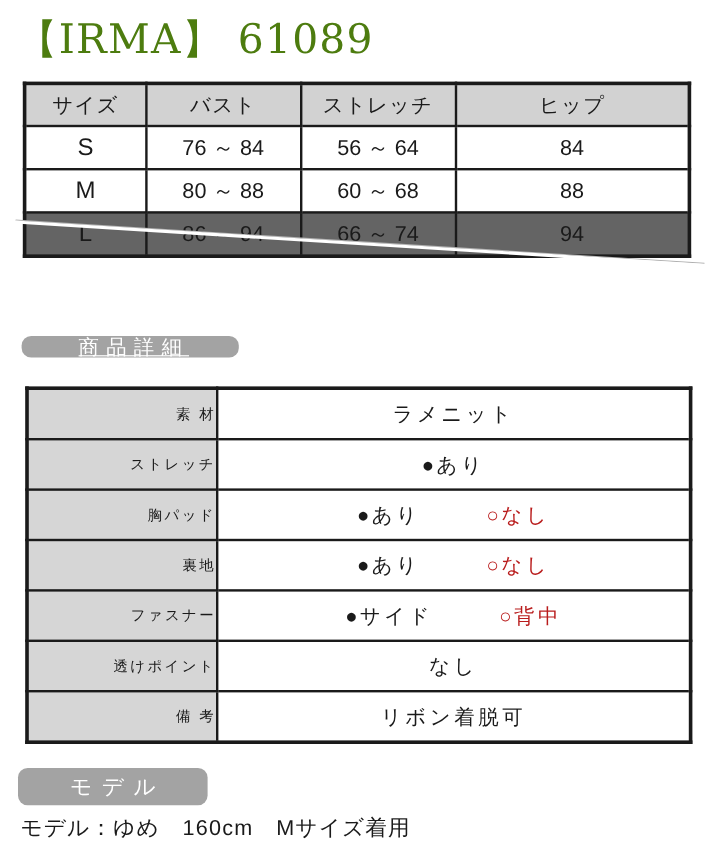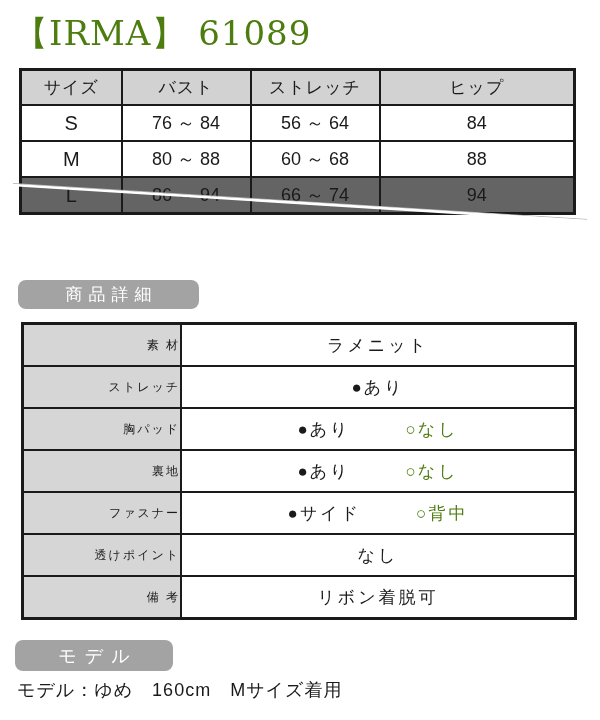--- a/index.html
+++ b/index.html
@@ -30,37 +30,37 @@
   .col-size{width:101px;} .col-bust{width:129px;} .col-waist{width:129px;} .col-hip{width:195px;}
   
   .strike{position:absolute;left:0;top:0;width:600px;height:720px;pointer-events:none;}
   
   .notes{position:absolute;left:27px;top:226px;font-size:14px;line-height:19px;letter-spacing:0.5px;}
   
   .badge{
     position:absolute;background:#a3a3a3;border-radius:8px;color:#ffffff;
     display:flex;align-items:center;justify-content:center;white-space:nowrap;
   }
-  .badge-detail{left:18px;top:280px;width:175px;height:29px;font-size:17px;letter-spacing:6px;padding-left:6px;}
+  .badge-detail{left:18px;top:280px;width:175px;height:18px;font-size:17px;letter-spacing:6px;padding-left:6px;text-decoration:underline;}
   .badge-model{left:15px;top:640px;width:150px;height:31px;font-size:18px;letter-spacing:8px;padding-left:8px;}
   
   .detail-table{
     position:absolute;left:21px;top:322px;width:556px;
     border-collapse:collapse;table-layout:fixed;border:3px solid #1a1a1a;
   }
   .detail-table td{border:2px solid #1a1a1a;height:40px;padding:0;vertical-align:middle;}
   .detail-table td.dlabel{
     width:156px;background:#d6d6d6;text-align:right;font-size:12px;letter-spacing:2px;
   }
   .detail-table td.dvalue{text-align:center;font-size:17px;}
   .dtext{letter-spacing:3px;}
   .opts{display:flex;justify-content:center;align-items:center;gap:55px;}
   .opt{letter-spacing:3px;white-space:nowrap;}
   .opt .mark{letter-spacing:0;margin-right:2px;}
-  .opt.muted{color:#4d7c0f;}
+  .opt.muted{color:#b91c1c;}
   
   .model-line{position:absolute;left:17px;top:678px;font-size:18px;letter-spacing:1px;}
 </style>
 </head>
 <body>
 
 <div class="page">
 
   <h1 class="title">【IRMA】 61089</h1>
 

